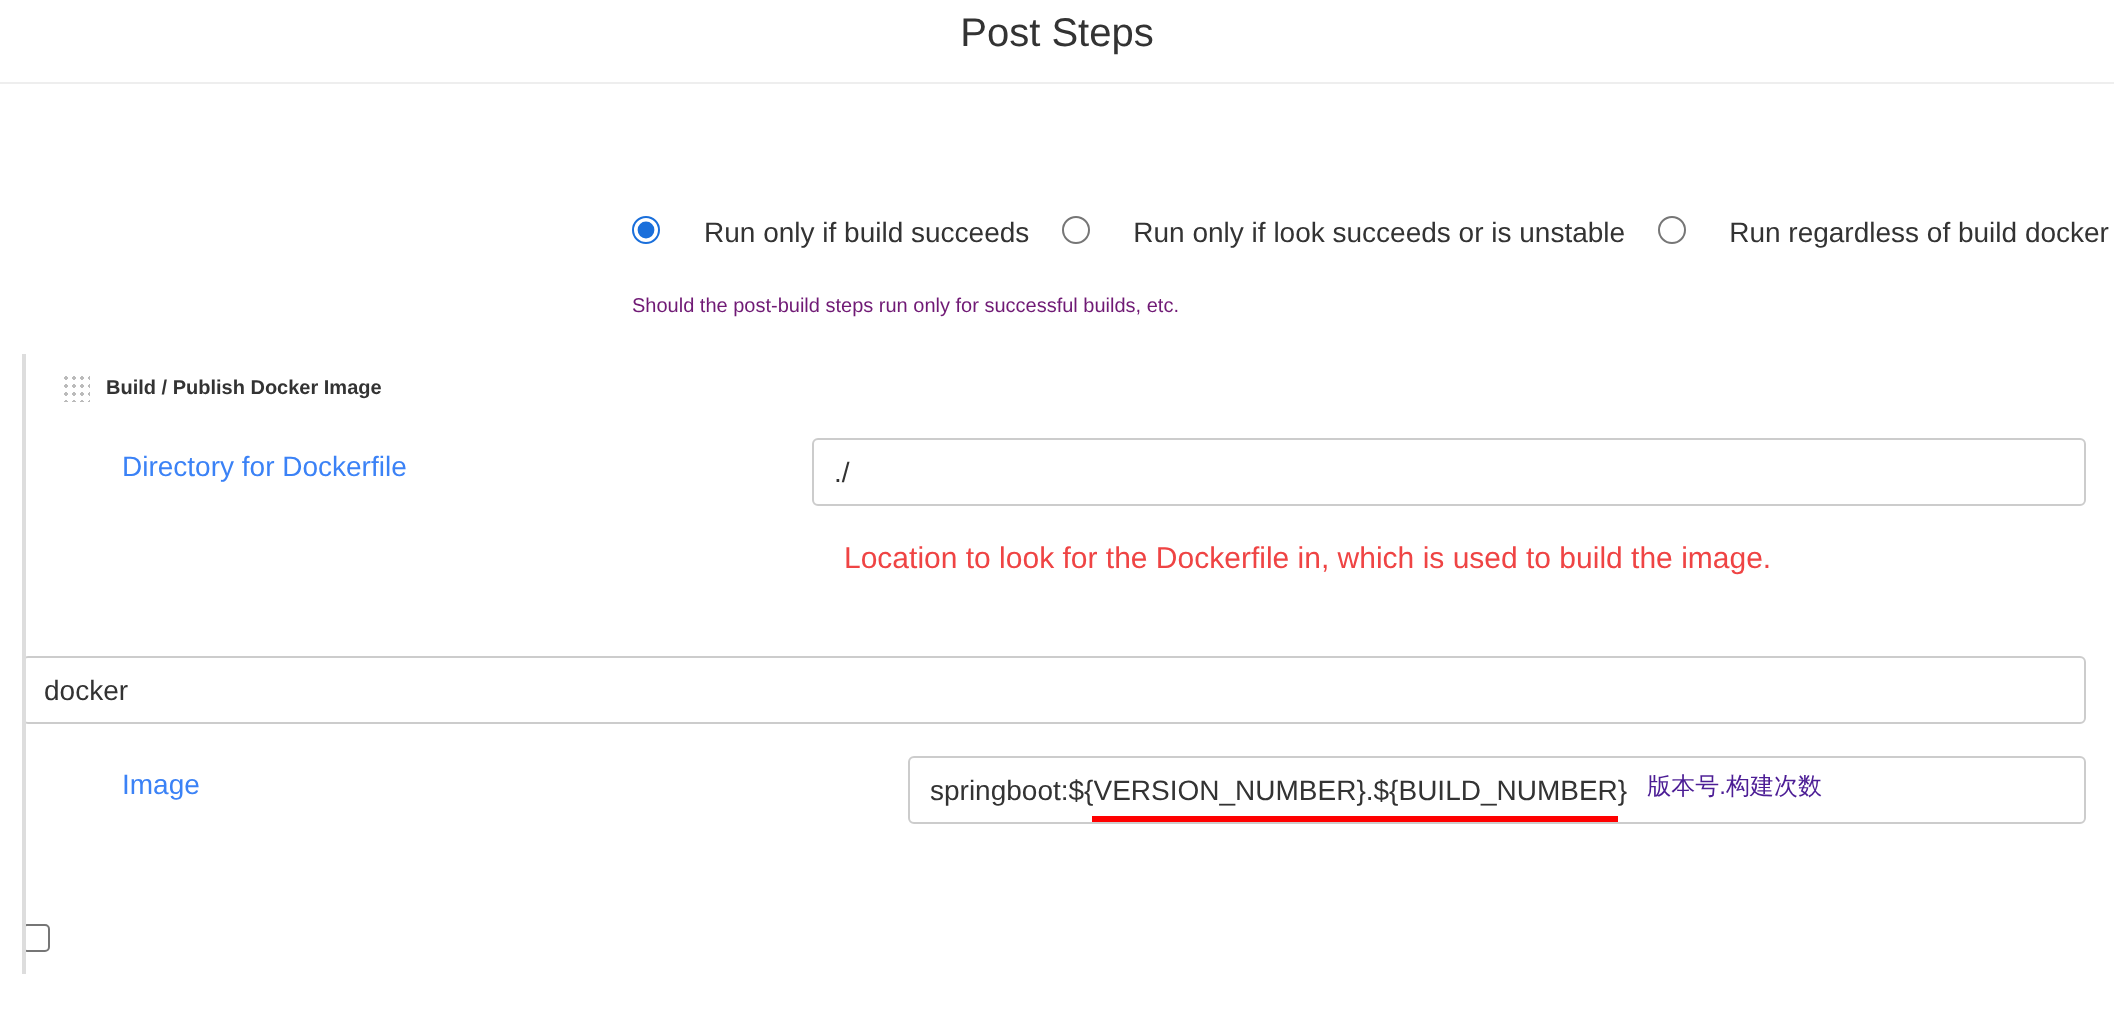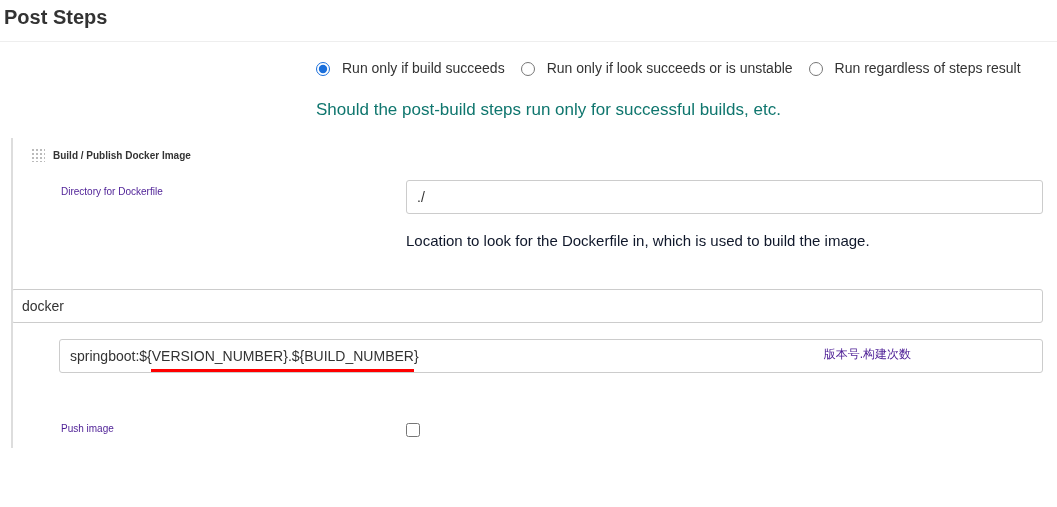--- a/index.html
+++ b/index.html
@@ -5,48 +5,50 @@
     * { box-sizing: border-box; margin: 0; padding: 0; }
     body {
       font-family: "Helvetica Neue", Helvetica, Arial, sans-serif;
       font-size: 14px;
       color: #333;
       background: #fff;
       width: 1057px;
     }
     .section-title {
       font-size: 20px;
-      font-weight: 700;
+      font-weight: 400;
       padding: 6px 4px 12px 4px;
       border-bottom: 1px solid #eee;
+      text-align: center;
     }
     .radio-row {
       padding: 18px 0 10px 316px;
       display: flex;
       align-items: center;
       gap: 16px;
     }
     .radio-group {
       display: flex;
-      align-items: flex-end;
-      gap: 12px;
+      align-items: flex-start;
+      gap: 22px;
+      margin-top: 48px;
     }
     .radio-group input[type="radio"] {
       width: 14px;
       height: 14px;
       accent-color: #1a6fdb;
     }
     .radio-group label {
       color: #333;
       font-size: 14px;
     }
     .description-row {
       padding: 14px 0 18px 316px;
-      color: #0f766e;
-      font-size: 17px;
+      color: #701a75;
+      font-size: 10px;
     }
     .config-block {
       margin: 0 6px 0 8px;
       border-left: 3px solid transparent;
       position: relative;
     }
     .config-block::before {
       content: "";
       position: absolute;
       left: 0;
@@ -73,43 +75,44 @@
       font-weight: 700;
       font-size: 10px;
     }
     .field-row {
       display: flex;
       padding: 8px 0;
     }
     .field-label {
       width: 395px;
       padding-left: 50px;
-      font-size: 10px;
-      color: #4c1d95;
+      font-size: 14px;
+      color: #3b82f6;
       padding-top: 6px;
     }
     .field-control {
       flex: 1;
       padding-right: 8px;
     }
     .text-input {
       width: 100%;
       height: 34px;
       border: 1px solid #ccc;
       border-radius: 3px;
       padding: 0 10px;
       font-size: 14px;
       color: #333;
       outline: none;
     }
     .help-text {
       margin-top: 18px;
       margin-bottom: 24px;
       font-size: 15px;
-      color: #0f172a;
+      color: #ef4444;
+      margin-left: 16px;
     }
     .image-input-wrap {
       position: relative;
       margin-left: 48px;
     }
     .image-annotation {
       position: absolute;
       right: 140px;
       top: 7px;
       color: #4c1d95;
@@ -140,21 +143,21 @@
   <div class="radio-group">
     <input type="radio" name="runmode" checked="" style="">
     <label>Run only if build succeeds</label>
   </div>
   <div class="radio-group">
     <input type="radio" name="runmode" style="">
     <label>Run only if look succeeds or is unstable</label>
   </div>
   <div class="radio-group">
     <input type="radio" name="runmode" style="">
-    <label>Run regardless of steps result</label>
+    <label>Run regardless of build docker</label>
   </div>
 </div>
 
 <div class="description-row">Should the post-build steps run only for successful builds, etc.</div>
 
 <div class="config-block">
   <div class="block-header">
     <div class="drag-handle"></div>
     <div class="block-title">Build / Publish Docker Image</div>
   </div>
@@ -167,26 +170,26 @@
     </div>
   </div>
 
   <div class="field-row">
     <div class="field-control">
       <input type="text" class="text-input" value="docker" style="">
     </div>
   </div>
 
   <div class="field-row">
+    <div class="field-label">Image</div>
     <div class="field-control image-input-wrap">
       <input type="text" class="text-input" value="springboot:${VERSION_NUMBER}.${BUILD_NUMBER}" style="">
       <div class="underline-red"></div>
       <div class="image-annotation">版本号.构建次数</div>
     </div>
   </div>
 
   <div class="field-row" style="margin-top:28px;">
-    <div class="field-label">Push image</div>
     <div class="field-control checkbox-control">
       <input type="checkbox" style="">
     </div>
   </div>
 </div>
 
 </body></html>

